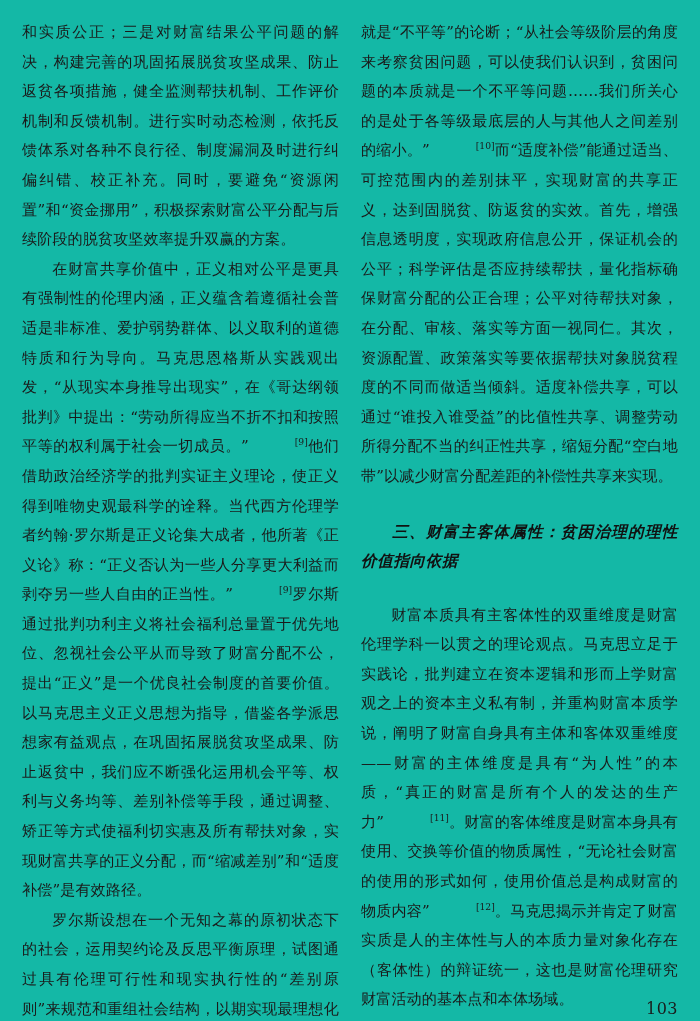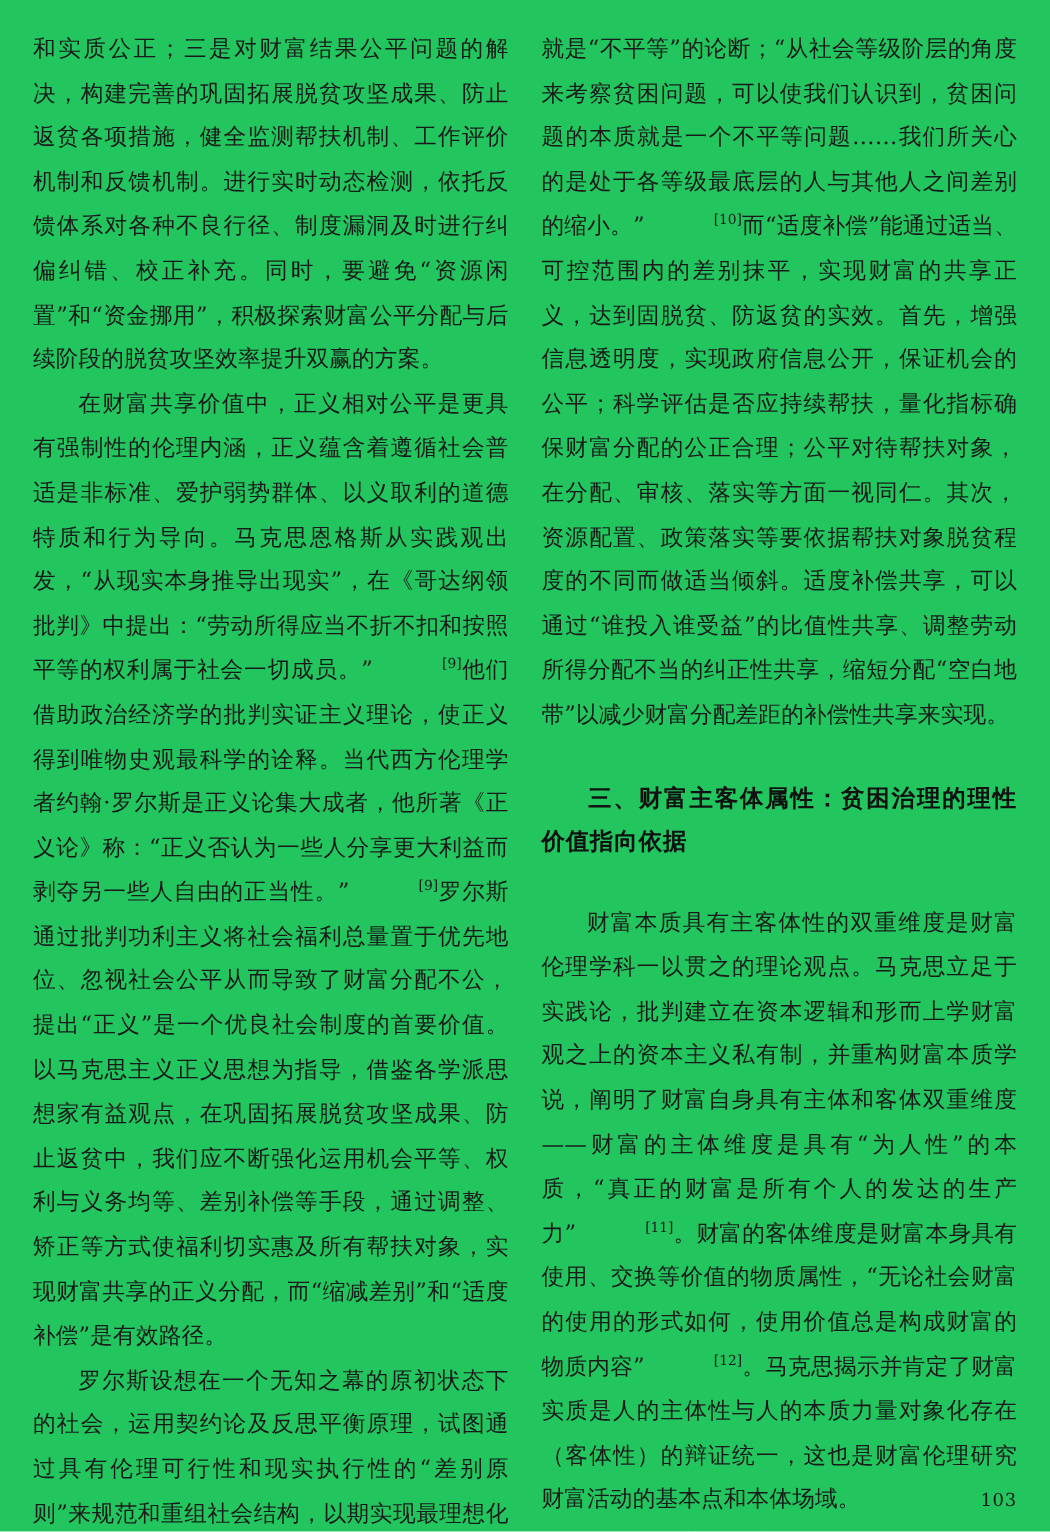--- a/index.html
+++ b/index.html
@@ -4,21 +4,21 @@
 <style>
   html, body {
     margin: 0;
     padding: 0;
     background: #ffffff;
   }
   .page {
     position: relative;
     width: 700px;
     height: 1021px;
-    background: #22c55e;
+    background: #14b8a6;
     overflow: hidden;
     font-family: "DejaVu Serif", "Liberation Serif", serif;
     color: #1c1c1c;
   }
   .columns {
     position: absolute;
     top: 18px;
     left: 22px;
     width: 656px;
     height: 952px;
@@ -48,34 +48,35 @@
     margin: 26px 0 24px 0;
     font-size: 15.6px;
     line-height: 29.6px;
     font-weight: bold;
     text-indent: 2em;
     letter-spacing: 0.6px;
     font-family: "DejaVu Sans", "Liberation Sans", sans-serif;
     color: #111111;
     text-align: justify;
     word-break: break-all;
+    font-style: italic;
   }
   sup.ref {
     font-size: 9.2px;
     vertical-align: super;
     line-height: 0;
     letter-spacing: 0;
     font-family: "DejaVu Serif", "Liberation Serif", serif;
     margin-left: 46px;
   }
   .page-number {
     position: absolute;
     right: 22px;
-    bottom: 14px;
-    font-size: 12px;
+    bottom: 3px;
+    font-size: 16px;
     font-family: "DejaVu Serif", "Liberation Serif", serif;
     color: #1a1a1a;
     letter-spacing: 0.5px;
   }
 </style>
 </head>
 <body>
 
 <div class="page">
 

